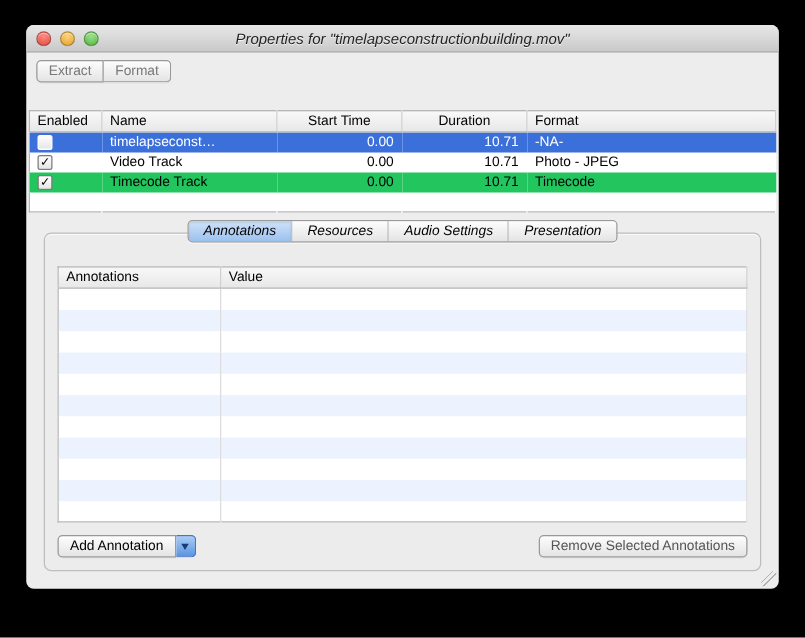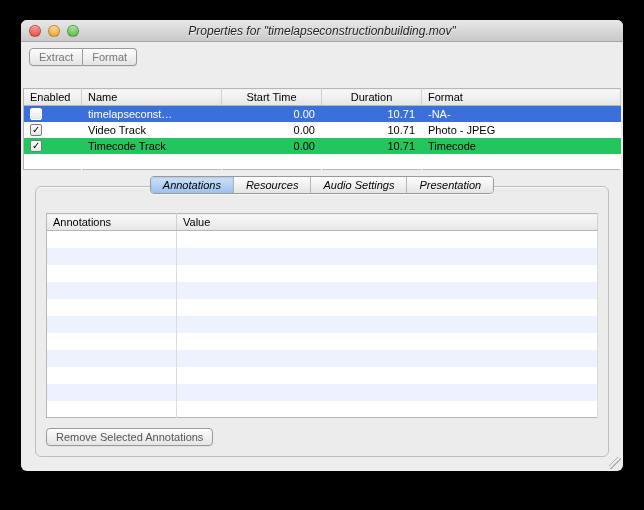--- a/index.html
+++ b/index.html
@@ -322,18 +322,24 @@
             <td></td>
           </tr>
         <tr>
             <td></td>
             <td></td>
           </tr>
       </tbody>
     </table>
 
     <div class="panel-footer">
+      <div class="split-btn">
+        <button class="aqua-btn">Add Annotation</button>
+        <div class="split-arrow">
+          <div class="tri"></div>
+        </div>
+      </div>
       <button class="aqua-btn plain">Remove Selected Annotations</button>
     </div>
   </div>
 
   <div class="resize"></div>
 </div>
 
 </body></html>

